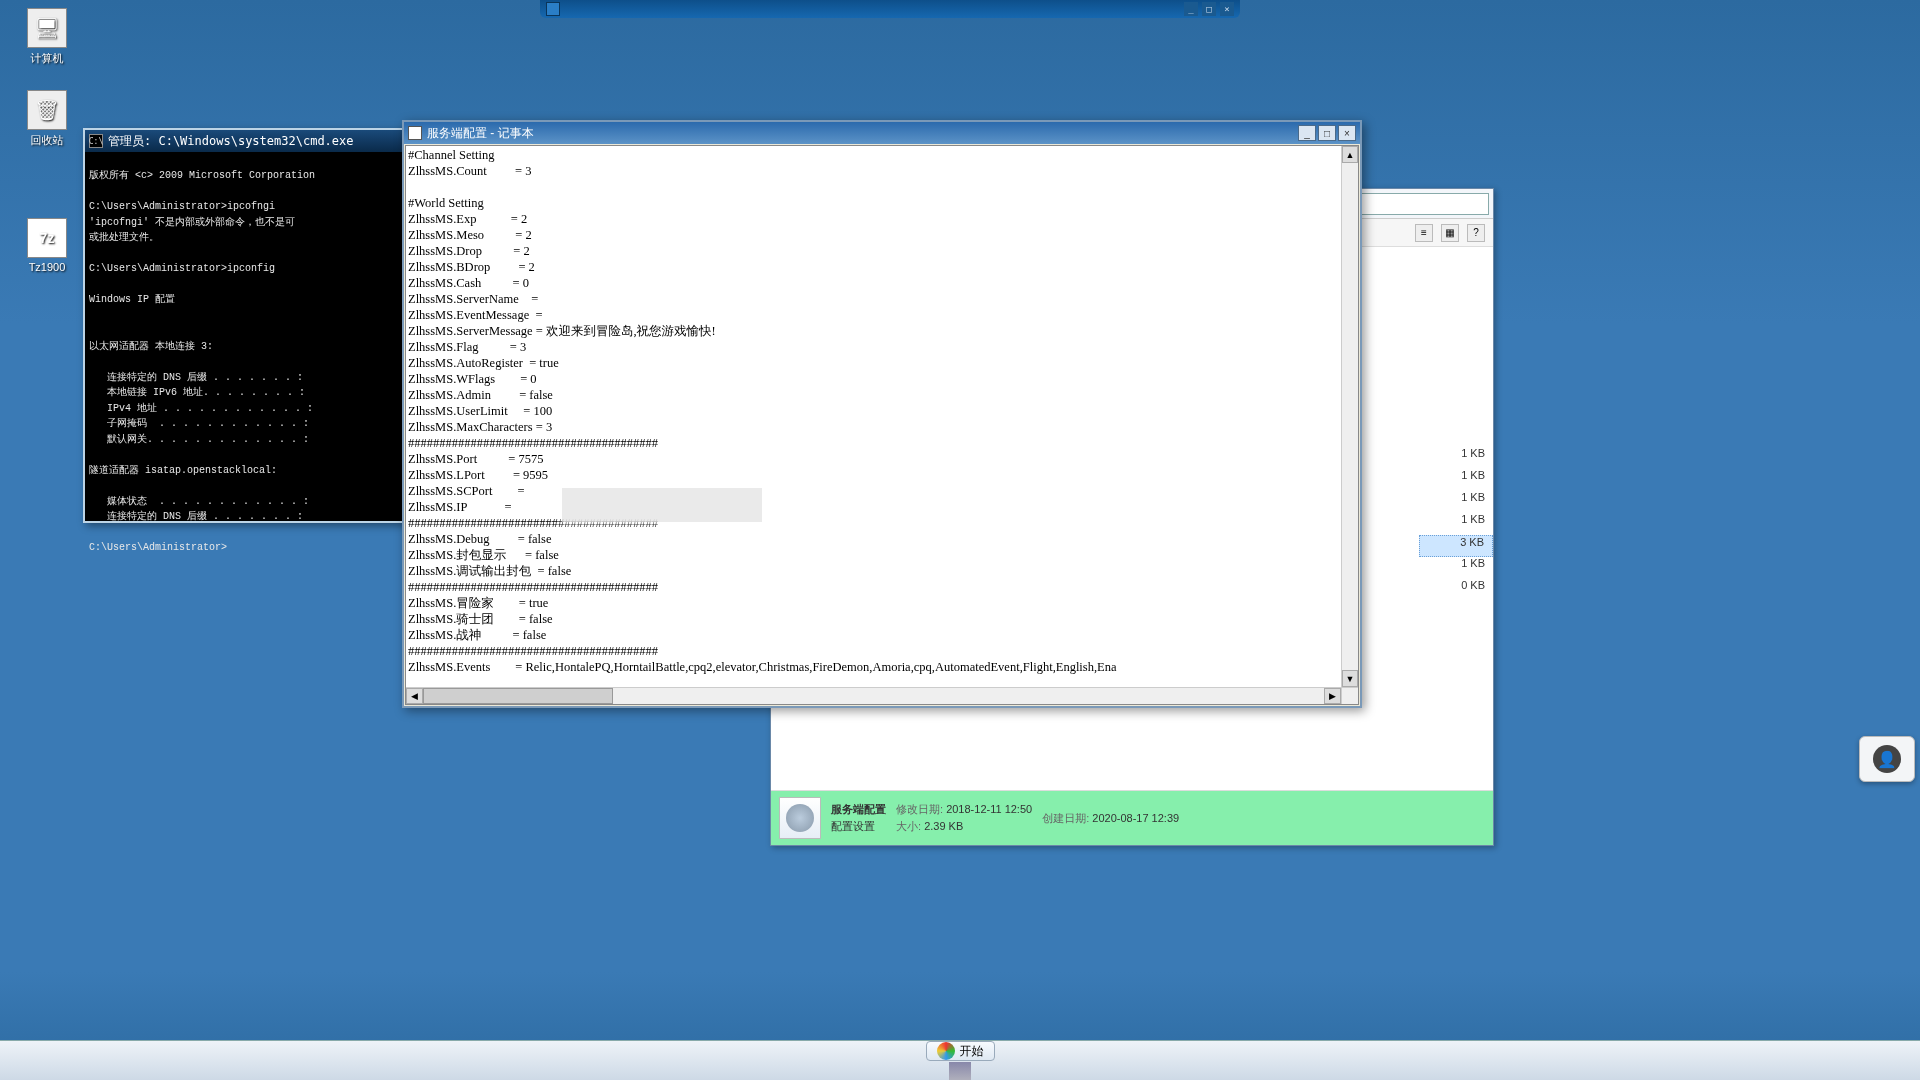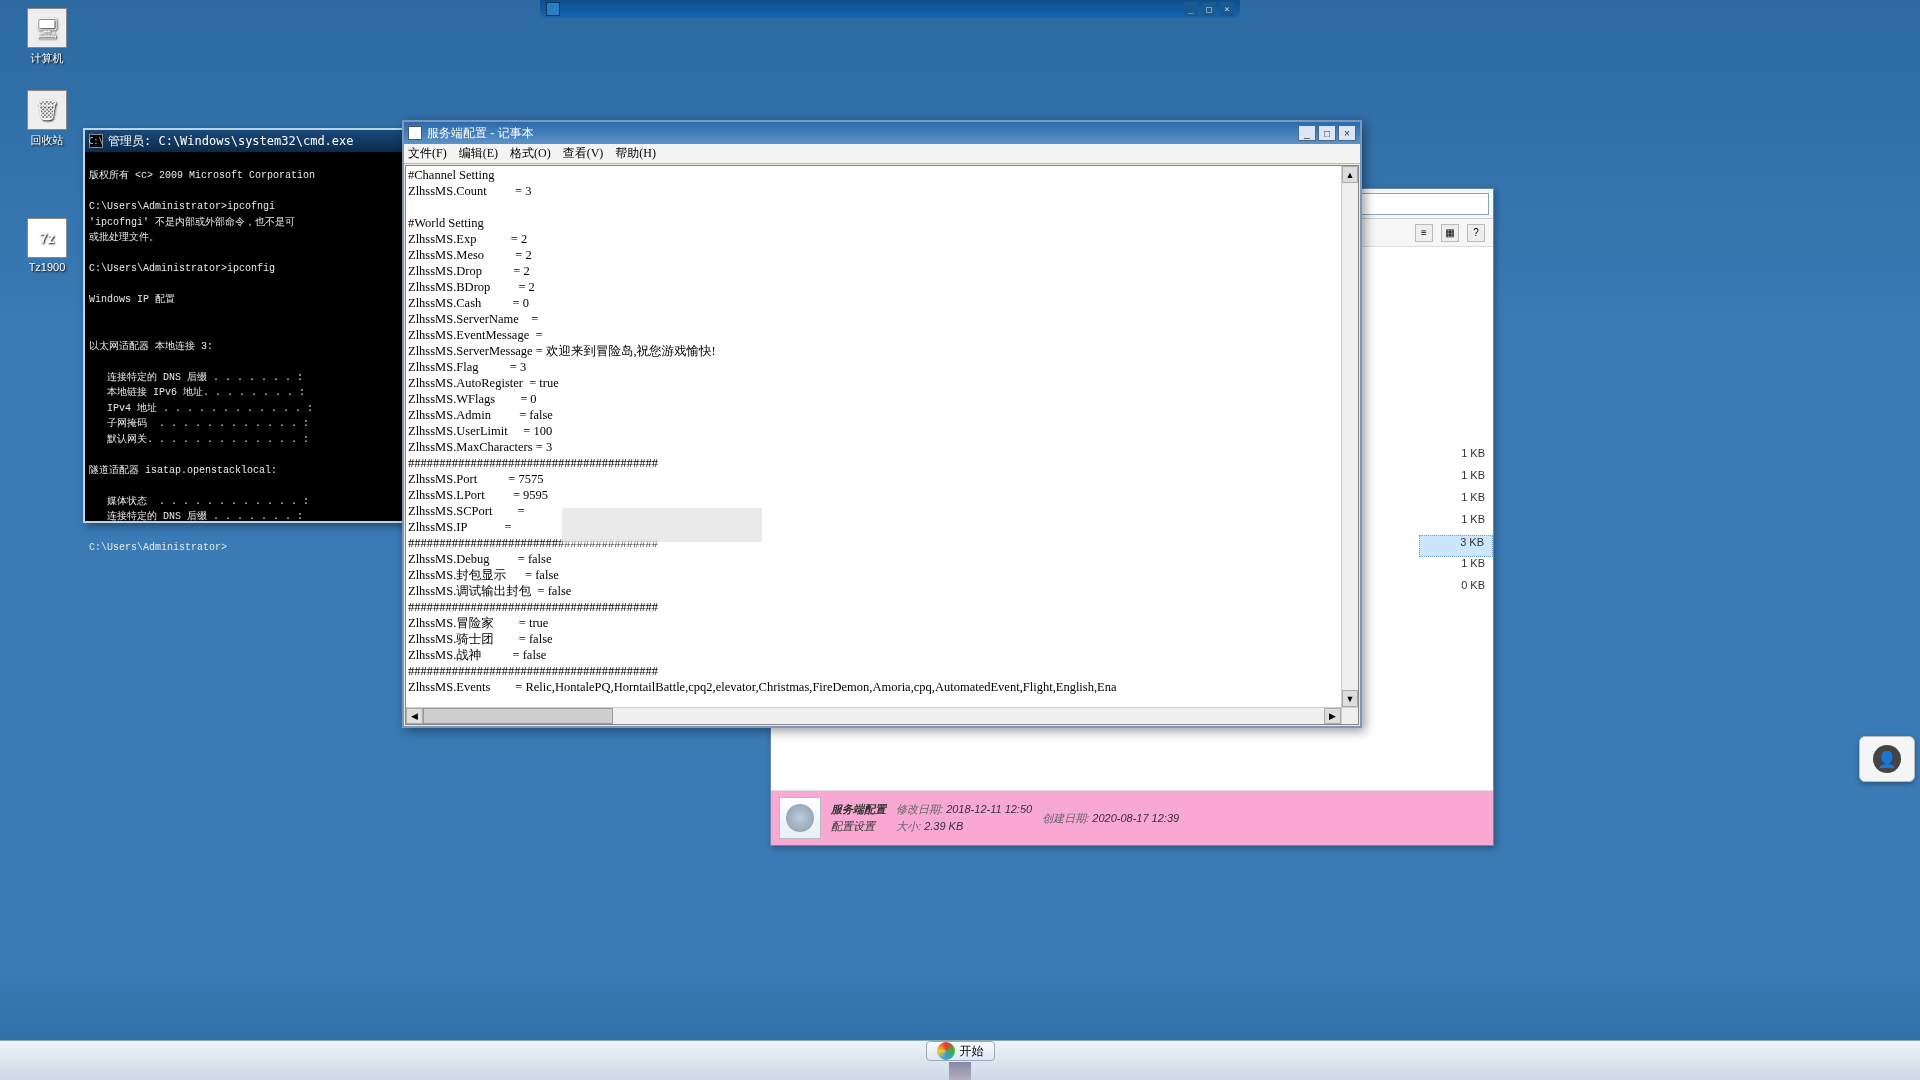--- a/index.html
+++ b/index.html
@@ -48,21 +48,21 @@
   .explorer{ position:absolute; left:770px; top:188px; width:724px; height:658px; background:#fff; border:1px solid #6a88a8; box-shadow:2px 2px 6px rgba(0,0,0,.3);}
   .explorer .addr{height:30px;border-bottom:1px solid #ccc;display:flex;align-items:center;padding:0 4px;gap:4px;background:#f3f6fa;}
   .explorer .addr .path{flex:1;height:22px;border:1px solid #8aa;background:#fff;display:flex;align-items:center;justify-content:flex-end;padding:0 4px;font-size:11px;color:#333;}
   .explorer .addr .refresh{width:22px;height:22px;background:#2a7e2a;border:1px solid #166016;display:flex;align-items:center;justify-content:center;color:#fff;}
   .explorer .addr .search{width:200px;height:22px;border:1px solid #8aa;background:#fff;font-size:11px;color:#888;padding:0 4px;display:flex;align-items:center;}
   .explorer .toolbar{height:28px;border-bottom:1px solid #ddd;background:#f6f6f6;display:flex;align-items:center;justify-content:flex-end;padding:0 8px;gap:8px;}
   .explorer .toolbar .vbtn{width:18px;height:18px;border:1px solid #bbb;background:#eee;font-size:10px;display:flex;align-items:center;justify-content:center;}
   .explorer .files{position:absolute;right:0;top:58px;width:74px;padding-top:200px;}
   .explorer .files .row{height:22px;font-size:11px;color:#333;text-align:right;padding-right:8px;}
   .explorer .files .row.sel{background:#cde6ff;border:1px dotted #6aa0d8;}
-  .explorer .details{position:absolute;bottom:0;left:0;right:0;height:55px;border-top:1px solid #ddd;background:#f9a8d4;display:flex;align-items:center;padding:20px 8px;gap:10px;font-size:11px;color:#333;font-style:italic;}
+  .explorer .details{position:absolute;bottom:0;left:0;right:0;height:55px;border-top:1px solid #ddd;background:#86efac;display:flex;align-items:center;padding:20px 8px;gap:10px;font-size:11px;color:#333;}
   .explorer .details .thumb{width:42px;height:42px;border:1px solid #bbb;background:linear-gradient(#fff,#e6eef6);position:relative;}
   .explorer .details .thumb::after{content:"";position:absolute;inset:6px;background:radial-gradient(#bcd,#89a);border-radius:50%;}
   .explorer .details .col{display:flex;flex-direction:column;gap:2px;}
   .explorer .details .lab{color:#666;}
 
   
   .taskbar{ position:absolute; left:0; right:0; bottom:0; height:40px; background:linear-gradient(#eef3f8,#cdd9e6); border-top:1px solid #8aa; display:flex; align-items:center; padding:0 4px;flex-direction:column;}
   .taskbar .start{height:30px;padding:0 10px;background:linear-gradient(#f8fbff,#dee8f2);border:1px solid #9ab;border-radius:4px;display:flex;align-items:center;gap:5px;cursor:pointer;font-size:12px;}
   .taskbar .start .orb{width:18px;height:18px;border-radius:50%;background:conic-gradient(#e33,#3b3,#39e,#ec3,#e33);}
   .taskbar .sep{width:1px;height:28px;background:#aac;margin:0 6px;}
@@ -180,27 +180,20 @@
 <div class="notepad">
   <div class="title">
     <div class="ticon"></div>
     <span>服务端配置 - 记事本</span>
     <div class="wbtns">
       <div class="wbtn">_</div>
       <div class="wbtn">□</div>
       <div class="wbtn">×</div>
     </div>
   </div>
-  <div class="menu">
-    <span>文件(F)</span>
-    <span>编辑(E)</span>
-    <span>格式(O)</span>
-    <span>查看(V)</span>
-    <span>帮助(H)</span>
-  </div>
   <div class="body">
     <pre>#Channel Setting
 ZlhssMS.Count         = 3
 
 #World Setting
 ZlhssMS.Exp           = 2
 ZlhssMS.Meso          = 2
 ZlhssMS.Drop          = 2
 ZlhssMS.BDrop         = 2
 ZlhssMS.Cash          = 0

